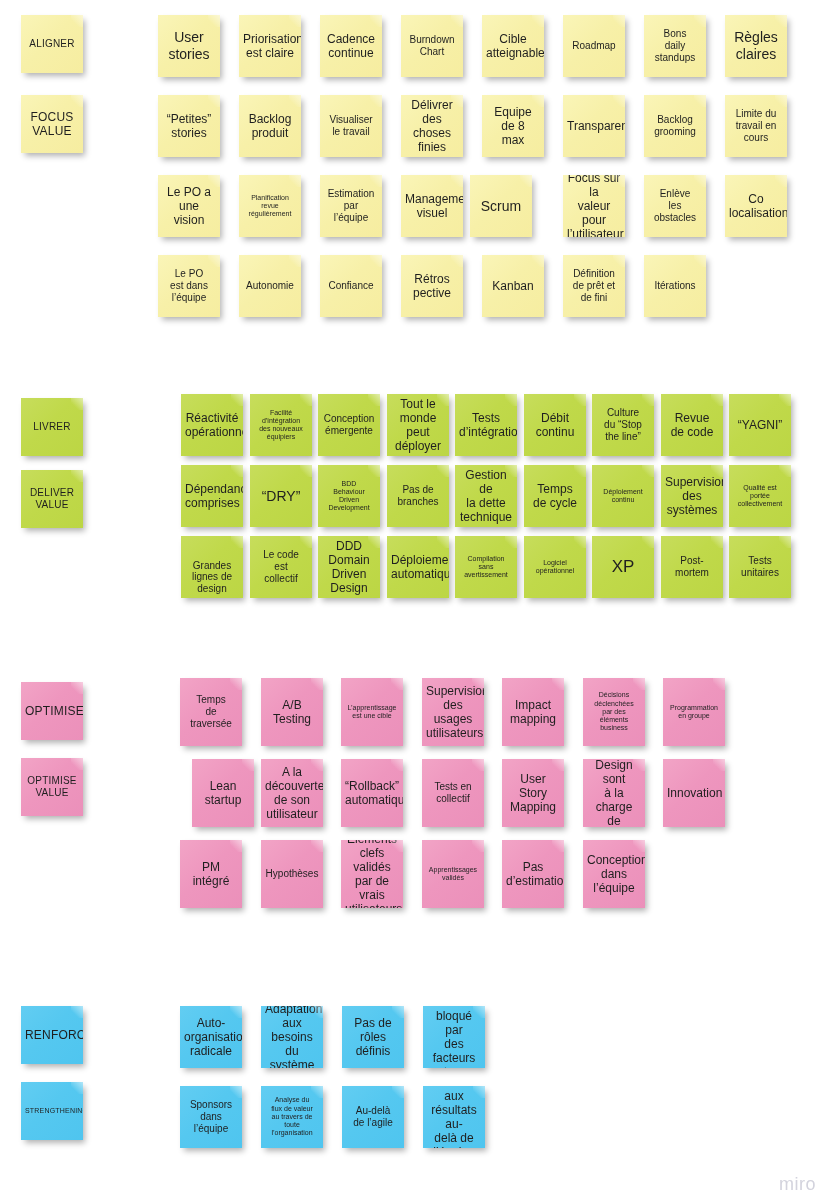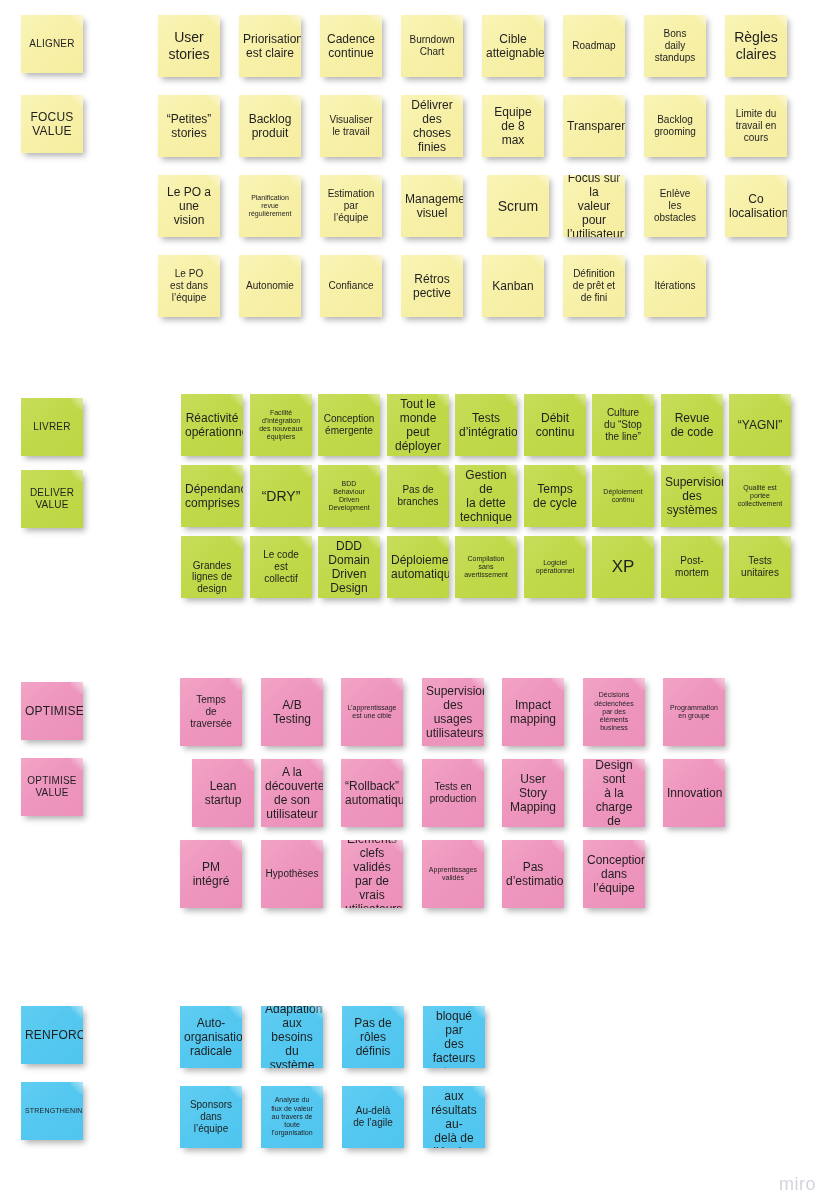--- a/index.html
+++ b/index.html
@@ -164,21 +164,21 @@
     </div>
     <div class="note c-yellow fs-m" style="left: 320px; top: 175px; width: 62px; height: 62px;">
       <span class="txt">Estimation
 par
 l’équipe</span>
     </div>
     <div class="note c-yellow fs-s" style="left: 401px; top: 175px; width: 62px; height: 62px;">
       <span class="txt">Management
 visuel</span>
     </div>
-    <div class="note c-yellow fs-xl" style="left: 487px; top: 175px; width: 62px; height: 62px; justify-content: center;">
+    <div class="note c-yellow fs-xl" style="left: 470px; top: 175px; width: 62px; height: 62px; justify-content: center;">
       <span class="txt">Scrum</span>
     </div>
     <div class="note c-yellow fs-s" style="left: 563px; top: 175px; width: 62px; height: 62px;">
       <span class="txt">Focus sur la
 valeur pour
 l’utilisateur</span>
     </div>
     <div class="note c-yellow fs-m" style="left: 644px; top: 175px; width: 62px; height: 62px;">
       <span class="txt">Enlève
 les
@@ -390,21 +390,21 @@
 découverte
 de son
 utilisateur</span>
     </div>
     <div class="note c-pink fs-s" style="left: 341px; top: 759px; width: 62px; height: 68px;">
       <span class="txt">“Rollback”
 automatique</span>
     </div>
     <div class="note c-pink fs-m" style="left: 422px; top: 759px; width: 62px; height: 68px;">
       <span class="txt">Tests en
-production</span>
+collectif</span>
     </div>
     <div class="note c-pink fs-l" style="left: 502px; top: 759px; width: 62px; height: 68px;">
       <span class="txt">User
 Story
 Mapping</span>
     </div>
     <div class="note c-pink fs-s" style="left: 583px; top: 759px; width: 62px; height: 68px;">
       <span class="txt">UX &amp;
 Design sont
 à la charge

